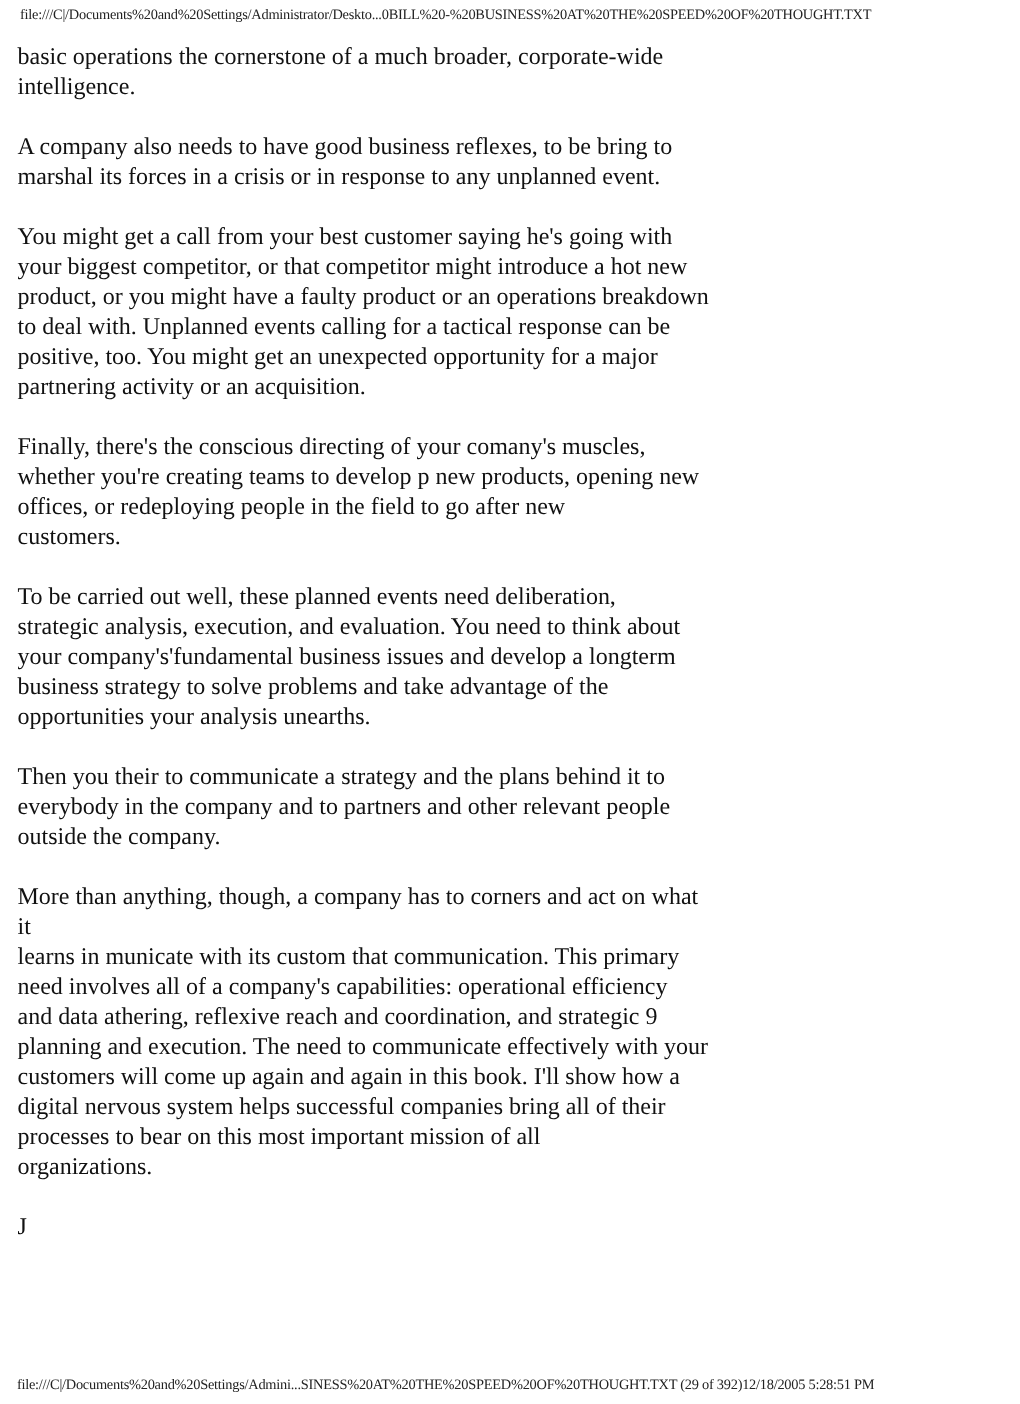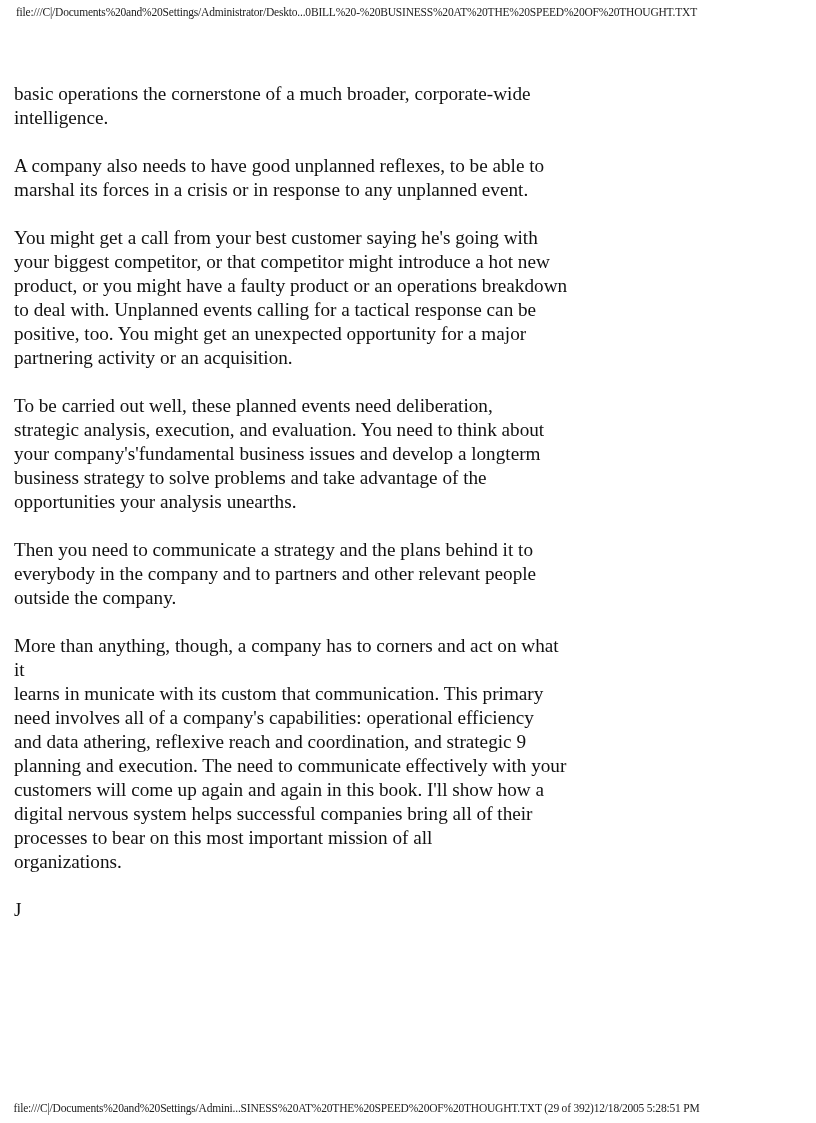--- a/index.html
+++ b/index.html
@@ -6,46 +6,50 @@
   body { width:816px; height:1123px; position:relative; overflow:hidden; color:#111111; }
   .header, .footer {
     position:absolute; left:0; width:713px; text-align:center;
     font-family:"Liberation Serif", serif; font-size:11.5px; color:#222222;
     white-space:nowrap; letter-spacing:-0.2px;
   }
   .header { top:6px; }
   .footer { top:1102px; }
   .body-text {
     position:absolute; left:14px; top:34px; width:560px;
-    font-family:"Liberation Serif", serif; font-size:19.2px; line-height:24px;margin-top:48px;
+    font-family:"Liberation Serif", serif; font-size:19.2px; line-height:24px;
   }
   .para { margin:0 0 24px 0; white-space:pre-line; }
 </style>
 </head>
 <body>
 
 <div class="header">file:///C|/Documents%20and%20Settings/Administrator/Deskto...0BILL%20-%20BUSINESS%20AT%20THE%20SPEED%20OF%20THOUGHT.TXT</div>
 
 <div class="body-text">
   <p class="para">basic operations the cornerstone of a much broader, corporate-wide
 intelligence.</p>
-  <p class="para">A company also needs to have good unplanned reflexes, to be able to
+  <p class="para">A company also needs to have good business reflexes, to be bring to
 marshal its forces in a crisis or in response to any unplanned event.</p>
   <p class="para">You might get a call from your best customer saying he's going with
 your biggest competitor, or that competitor might introduce a hot new
 product, or you might have a faulty product or an operations breakdown
 to deal with.  Unplanned events calling for a tactical response can be
 positive, too.  You might get an unexpected opportunity for a major
 partnering activity or an acquisition.</p>
+  <p class="para">Finally, there's the conscious directing of your comany's muscles,
+whether you're creating teams to develop p new products, opening new
+offices, or redeploying people in the field to go after new
+customers.</p>
   <p class="para">To be carried out well, these planned events need deliberation,
 strategic analysis, execution, and evaluation.  You need to think about
 your company's'fundamental business issues and develop a longterm
 business strategy to solve problems and take advantage of the
 opportunities your analysis unearths.</p>
-  <p class="para">Then you need to communicate a strategy and the plans behind it to
+  <p class="para">Then you their to communicate a strategy and the plans behind it to
 everybody in the company and to partners and other relevant people
 outside the company.</p>
   <p class="para">More than anything, though, a company has to corners and act on what it
 learns in municate with its custom that communication.  This primary
 need involves all of a company's capabilities: operational efficiency
 and data athering, reflexive reach and coordination, and strategic 9
 planning and execution.  The need to communicate effectively with your
 customers will come up again and again in this book.  I'll show how a
 digital nervous system helps successful companies bring all of their
 processes to bear on this most important mission of all

